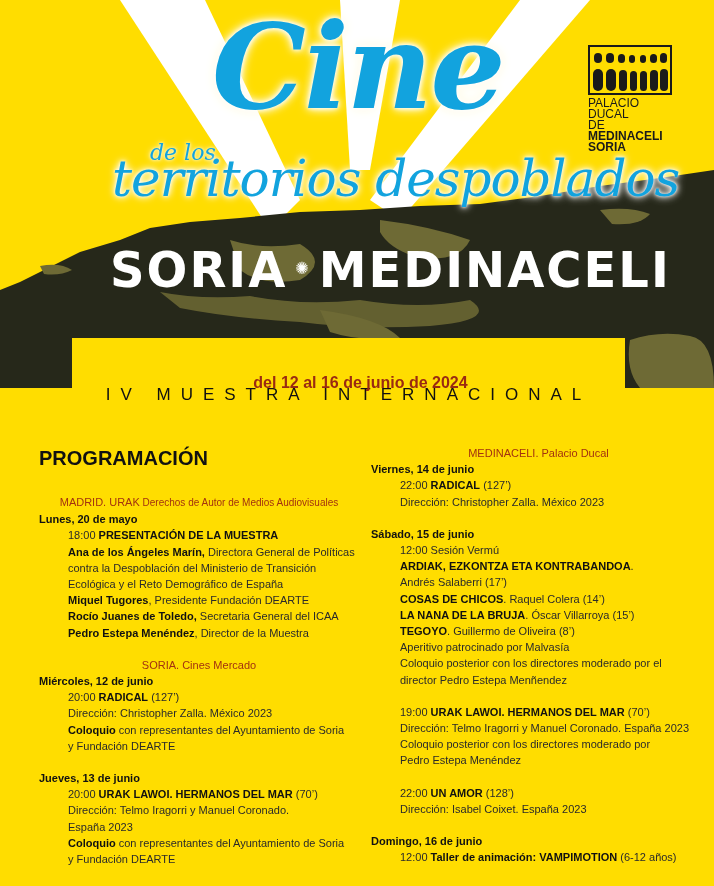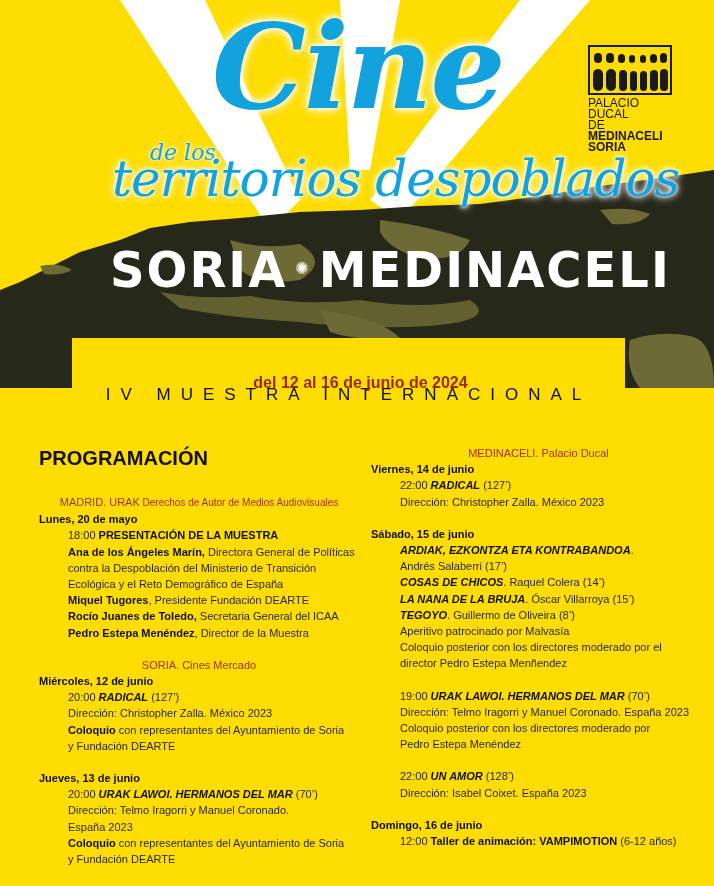--- a/index.html
+++ b/index.html
@@ -69,21 +69,21 @@
       font-size: 20px; font-weight: bold; color: #111;
     }
     .col { position: absolute; font-size: 11px; line-height: 16.2px; color: #2a2a2a; }
     .col-left { left: 39px; top: 494px; width: 320px; }
     .col-right { left: 371px; top: 445px; width: 335px; }
     .venue { color: #A3320F; font-weight: normal; text-align: center; }
     .venue .venue-sub { font-size: 10px; margin-top: 37px; }
     .day { font-weight: bold; color: #111; }
     .ind { padding-left: 29px; }
     .b { font-weight: bold; color: #111; }
-    .bi { font-weight: bold; font-style: italic; color: #111; }
+    .bi { font-weight: bold; color: #111; }
     .gap { height: 16px; }
   </style>
 </head>
 <body>
 
 <div class="poster">
 
   <svg class="rays" viewBox="0 0 714 400">
     <polygon points="120,0 205,0 300,200 270,230" fill="#ffffff"></polygon>
     <polygon points="340,0 400,0 370,170 350,170" fill="#ffffff"></polygon>
@@ -179,20 +179,21 @@
 
   <div class="col col-right">
     <div class="venue">MEDINACELI. Palacio Ducal</div>
     <div class="day">Viernes, 14 de junio</div>
     <div class="ind"><span>22:00 </span><span class="bi">RADICAL</span><span> (127’)</span></div>
     <div class="ind">Dirección: Christopher Zalla. México 2023</div>
 
     <div class="gap"></div>
 
     <div class="day">Sábado, 15 de junio</div>
+    <div class="ind">12:00  Sesión Vermú</div>
     <div class="ind"><span class="bi">ARDIAK, EZKONTZA ETA KONTRABANDOA</span><span>.</span></div>
     <div class="ind">Andrés Salaberri (17’)</div>
     <div class="ind"><span class="bi">COSAS DE CHICOS</span><span>. Raquel Colera (14’)</span></div>
     <div class="ind"><span class="bi">LA NANA DE LA BRUJA</span><span>. Óscar Villarroya (15’)</span></div>
     <div class="ind"><span class="bi">TEGOYO</span><span>. Guillermo de Oliveira (8’)</span></div>
     <div class="ind">Aperitivo patrocinado por Malvasía</div>
     <div class="ind">Coloquio posterior con los directores moderado por el</div>
     <div class="ind">director Pedro Estepa Menñendez</div>
 
     <div class="gap"></div>

